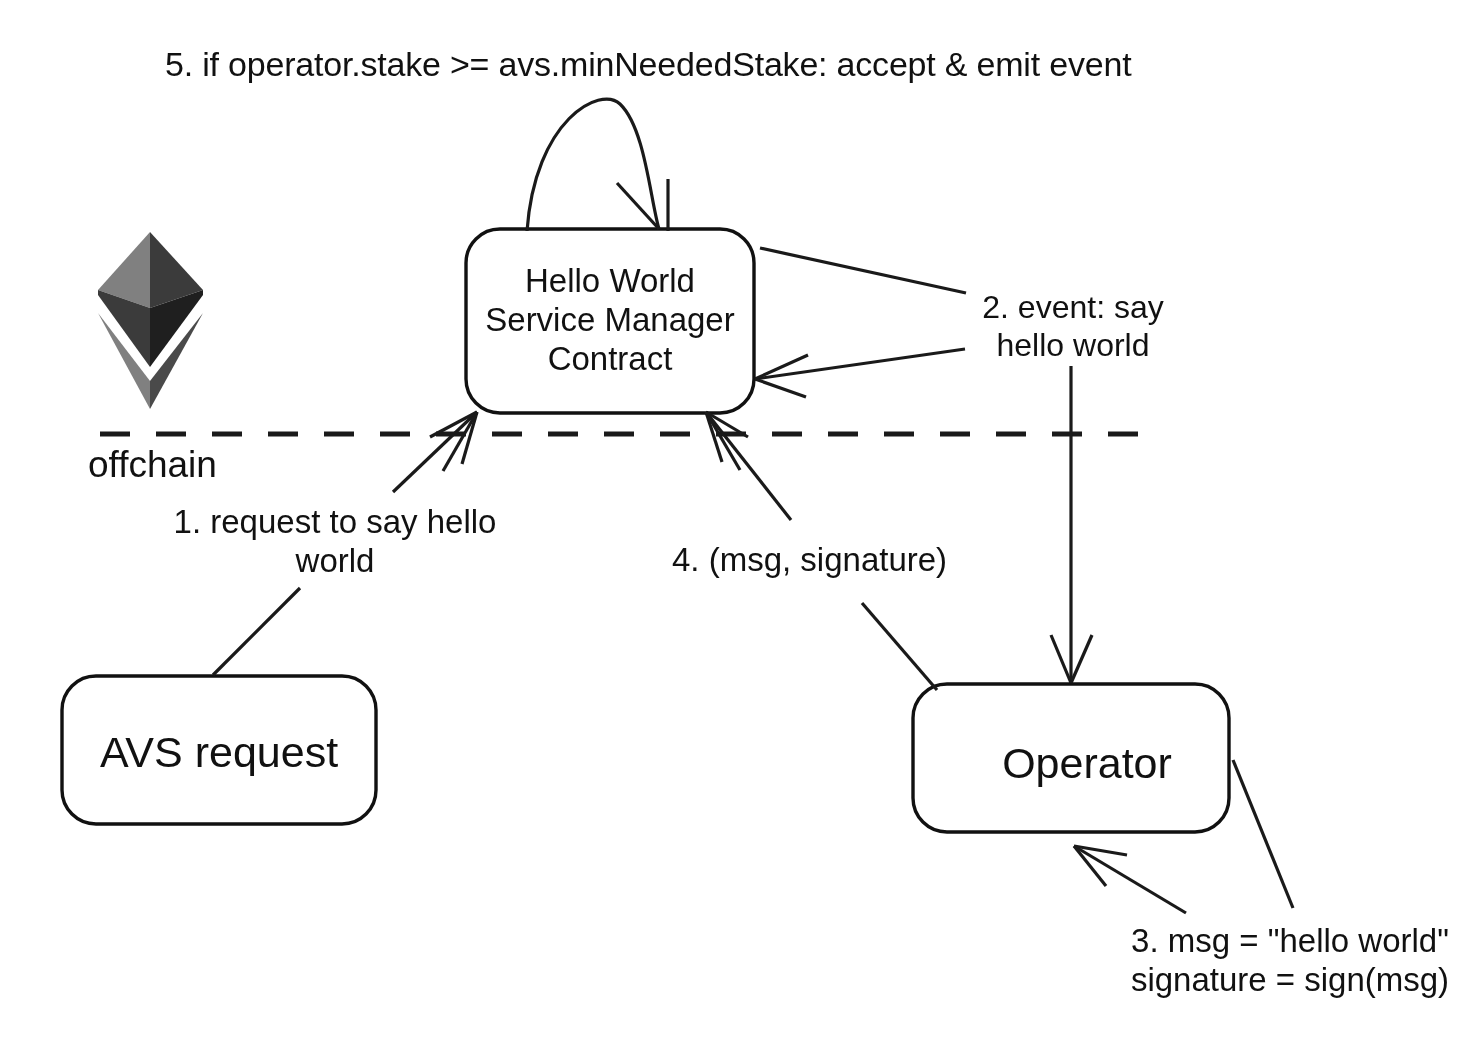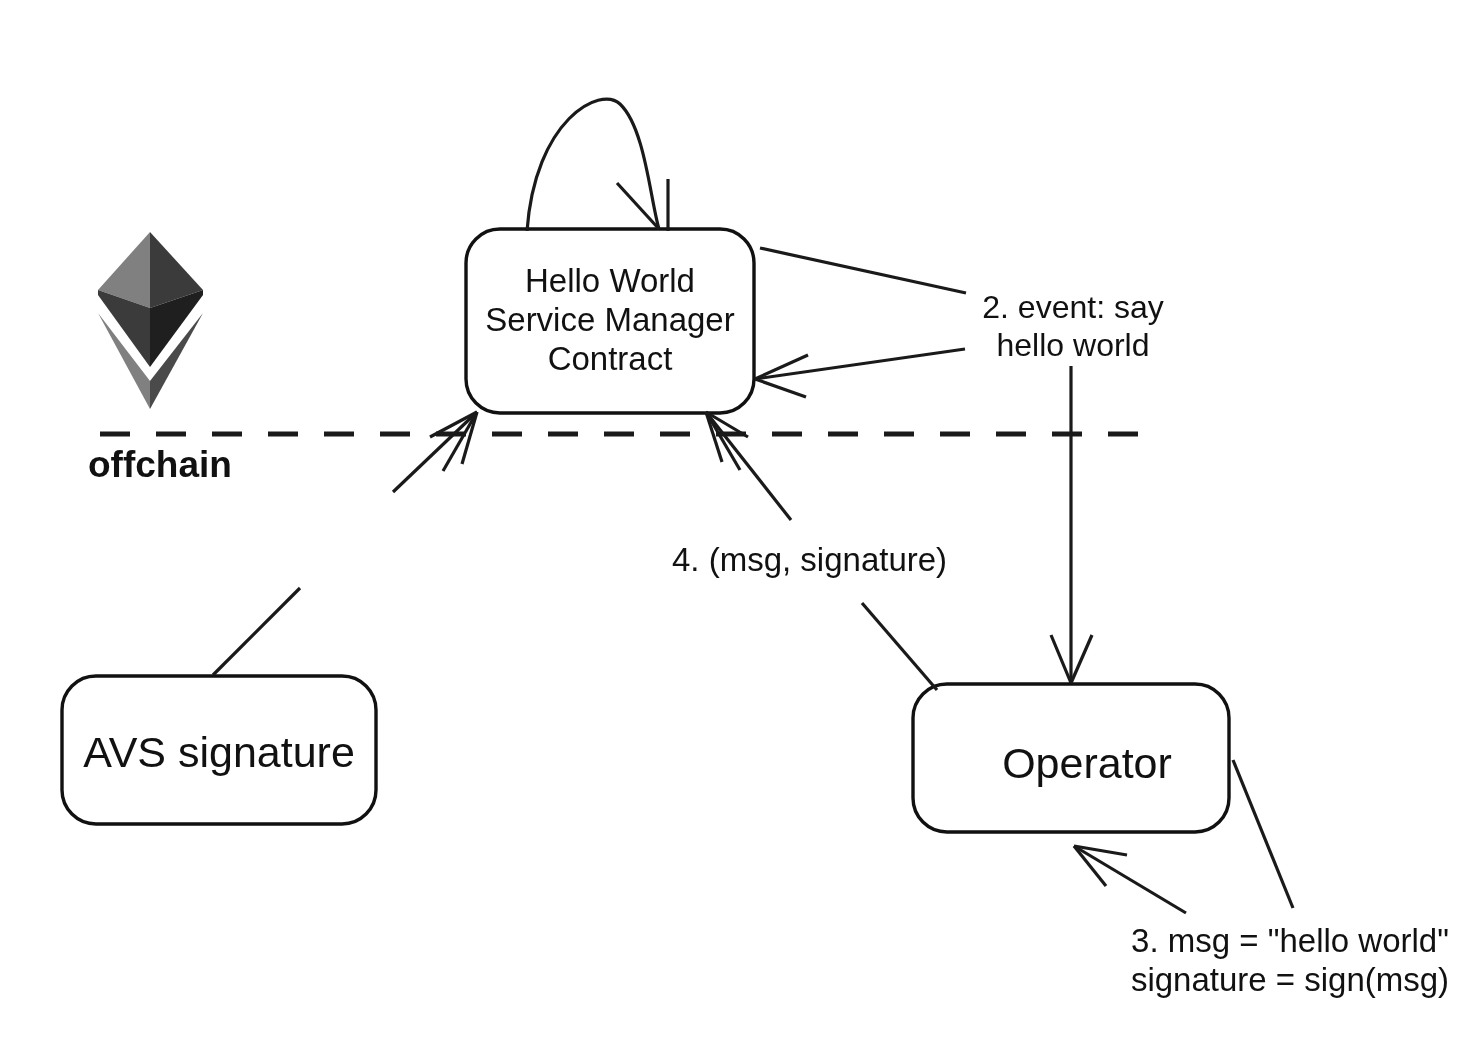--- a/index.html
+++ b/index.html
@@ -95,21 +95,20 @@
     left: 1120px;
     top: 922px;
     font-size: 33px;
     text-align: center;
     width: 340px;
   }
   #label-offchain {
     left: 88px;
     top: 443px;
     font-size: 37px;
-    font-weight: bold;
   }
   #node-label-contract {
     left: 466px;
     top: 262px;
     width: 288px;
     font-size: 33px;
   }
   #node-label-avs {
     left: 62px;
     top: 727px;
@@ -188,28 +187,31 @@
       <path class="arrowhead" d="M 1127 855 L 1074 846"></path>
       <path class="arrowhead" d="M 1106 886 L 1074 846"></path>
     </g>
 
   </svg>
 
   <div class="node-label" id="node-label-contract">Hello World
 Service Manager
 Contract</div>
 
-  <div class="node-label" id="node-label-avs">AVS signature</div>
+  <div class="node-label" id="node-label-avs">AVS request</div>
 
   <div class="node-label" id="node-label-operator">Operator</div>
 
+  <div class="edge-label" id="label-step5">5. if operator.stake &gt;= avs.minNeededStake: accept &amp; emit event</div>
 
   <div class="edge-label" id="label-step2">2. event: say
 hello world</div>
 
+  <div class="edge-label" id="label-step1">1. request to say hello
+world</div>
 
   <div class="edge-label" id="label-step4">4. (msg, signature)</div>
 
   <div class="edge-label" id="label-step3">3. msg = "hello world"
 signature = sign(msg)</div>
 
   <div class="edge-label" id="label-offchain">offchain</div>
 
 </div>
 

